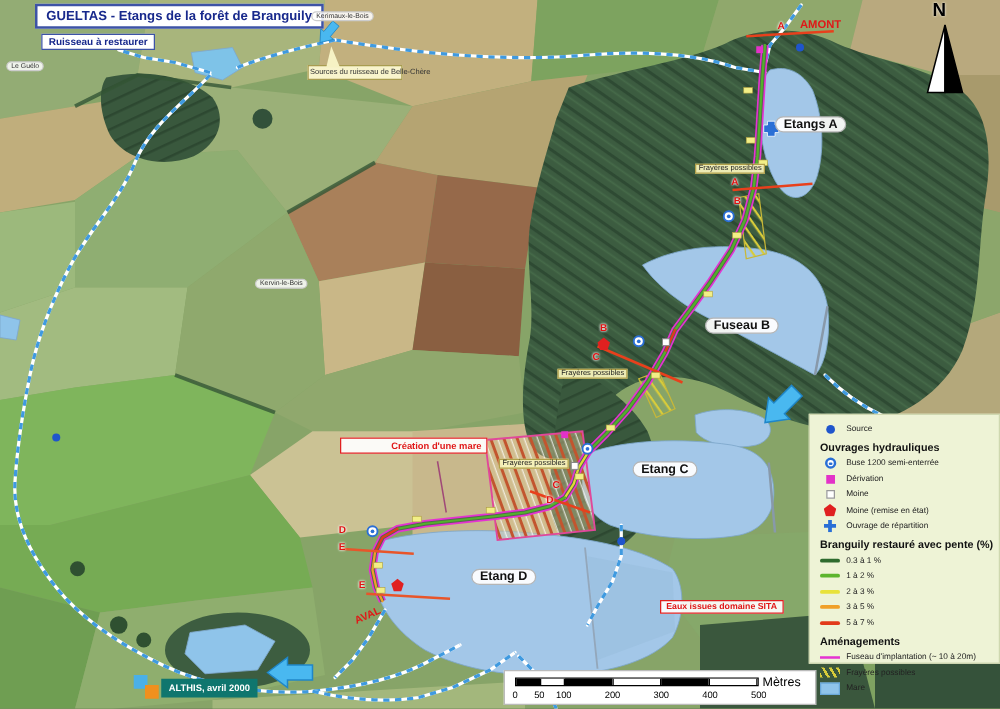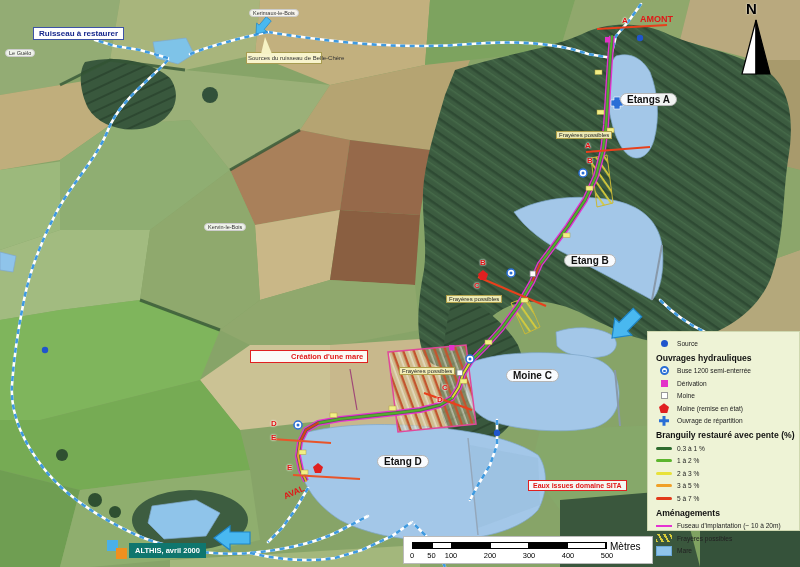--- a/index.html
+++ b/index.html
@@ -270,44 +270,45 @@
   <g transform="translate(256,34) rotate(-50) scale(0.55)">
     <use href="#arrowL" fill="#49b8f0" stroke="#1f86c8" stroke-width="1.2"></use>
   </g>
 
   <g>
     <polygon points="756,20 756,74 742,74" fill="#ffffff" stroke="#000" stroke-width="1.2"></polygon>
     <polygon points="756,20 756,74 770,74" fill="#000000" stroke="#000" stroke-width="1.2"></polygon>
   </g>
 </svg>
 
+<div class="ovl box-blue" style="left:28px;top:3px;font-size:10.5px;padding:2px 7px;">GUELTAS - Etangs de la forêt de Branguily</div>
 <div class="ovl box-blue" style="left:33px;top:27px;font-size:8px;padding:1px 5px;border-width:1.5px;">Ruisseau à restaurer</div>
 
 <div class="ovl" id="sources-callout" style="left:246px;top:52px;">
   <div class="tri"></div>
   <span>Sources du ruisseau de Belle-Chère</span>
 </div>
 
 <div class="ovl place-label" style="left:5px;top:49px;">Le Guélo</div>
 <div class="ovl place-label" style="left:249px;top:9px;">Kerimaux-le-Bois</div>
 <div class="ovl place-label" style="left:204px;top:223px;">Kervin-le-Bois</div>
 
 <div class="ovl red-note" style="left:640px;top:14px;font-size:9px;">AMONT</div>
 <div class="ovl red-note" style="left:283px;top:487px;font-size:8.5px;transform:rotate(-24deg);">AVAL</div>
 
 <div class="ovl etang-label" style="left:620px;top:93px;">Etangs A</div>
-<div class="ovl etang-label" style="left:564px;top:254px;">Etang B</div>
-<div class="ovl etang-label" style="left:506px;top:369px;">Moine C</div>
+<div class="ovl etang-label" style="left:564px;top:254px;">Fuseau B</div>
+<div class="ovl etang-label" style="left:506px;top:369px;">Etang C</div>
 <div class="ovl etang-label" style="left:377px;top:455px;">Etang D</div>
 
 <div class="ovl frayere-label" style="left:556px;top:131px;">Frayères possibles</div>
 <div class="ovl frayere-label" style="left:446px;top:295px;">Frayères possibles</div>
 <div class="ovl frayere-label" style="left:399px;top:367px;">Frayères possibles</div>
 
-<div class="ovl red-box" style="left:250px;top:350px;font-size:7.5px;padding-left:40px;">Création d'une mare</div>
+<div class="ovl red-box" style="left:272px;top:350px;font-size:7.5px;padding-left:40px;">Création d'une mare</div>
 <div class="ovl red-box" style="left:528px;top:480px;font-size:7px;">Eaux issues domaine SITA</div>
 
 <span class="sec-letter" style="left:622px;top:16px;">A</span>
 <span class="sec-letter" style="left:585px;top:141px;">A</span>
 <span class="sec-letter" style="left:587px;top:156px;">B</span>
 <span class="sec-letter" style="left:480px;top:258px;">B</span>
 <span class="sec-letter" style="left:474px;top:281px;">C</span>
 <span class="sec-letter" style="left:442px;top:383px;">C</span>
 <span class="sec-letter" style="left:437px;top:395px;">D</span>
 <span class="sec-letter" style="left:271px;top:419px;">D</span>

